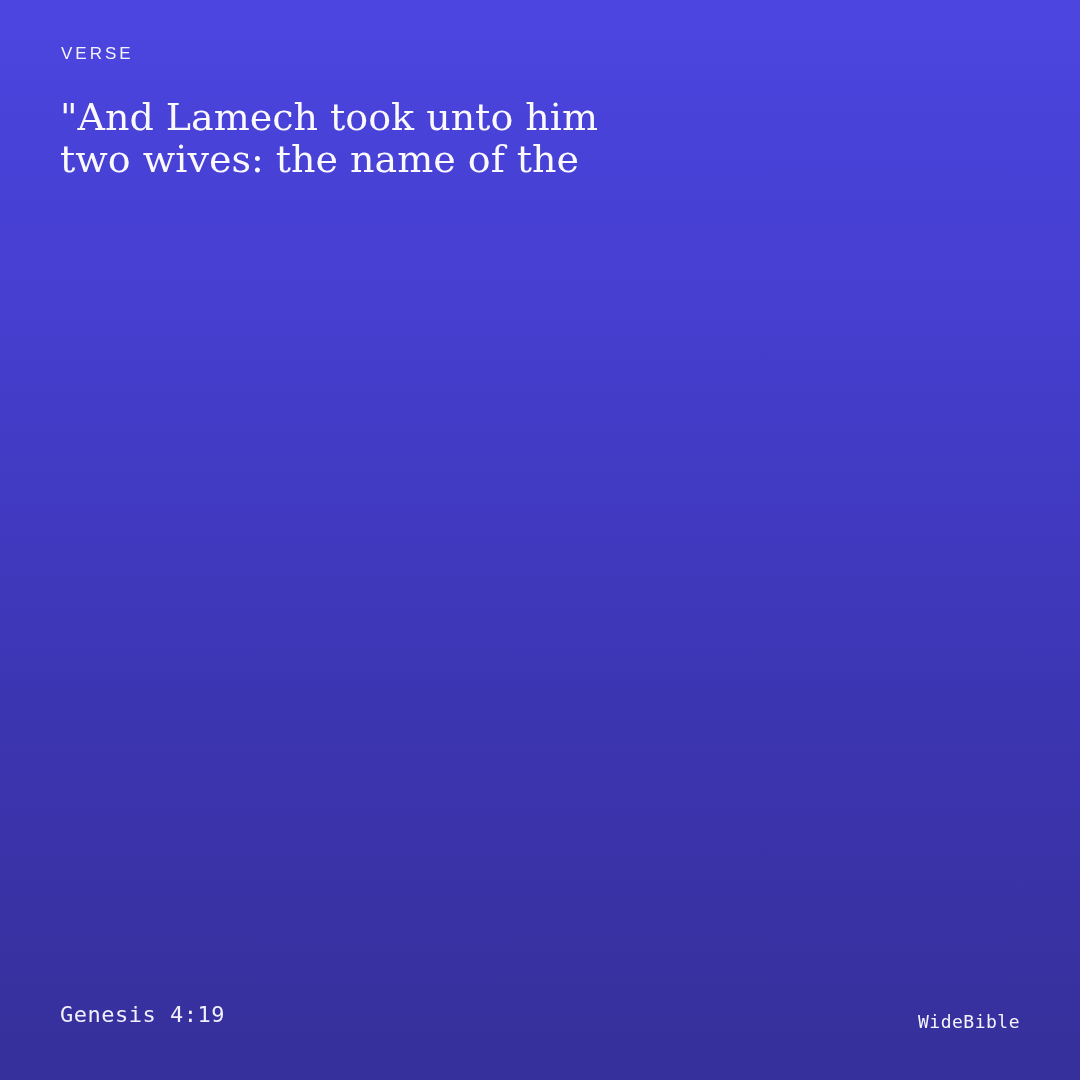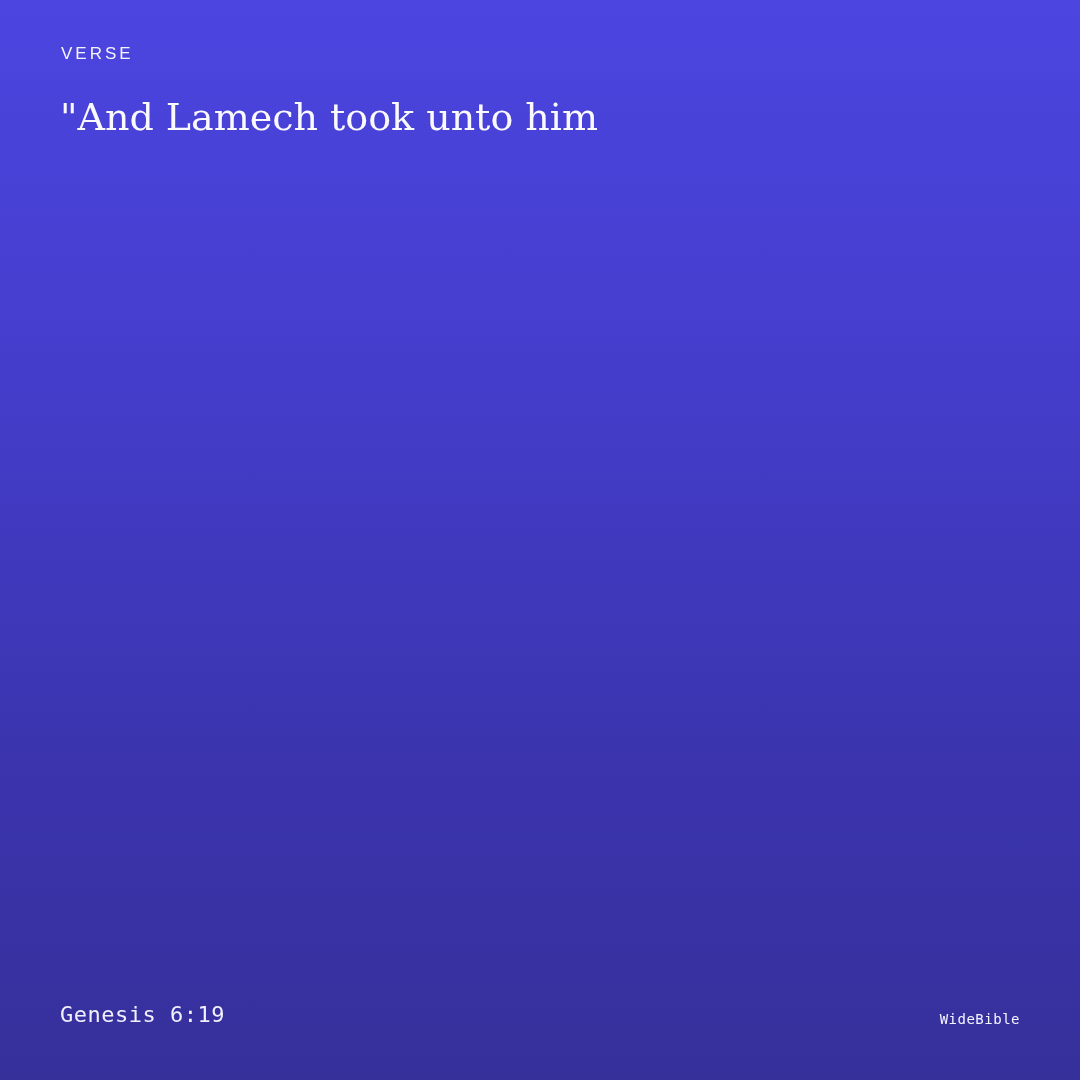--- a/index.html
+++ b/index.html
@@ -51,33 +51,34 @@
     font-family: "DejaVu Sans Mono", "Liberation Mono", monospace;
     font-size: 22px;
     letter-spacing: 0.5px;
     color: #F2F0FD;
   }
   .brand {
     position: absolute;
     right: 60px;
     top: 1011px;
     font-family: "DejaVu Sans Mono", "Liberation Mono", monospace;
-    font-size: 14px;
+    font-size: 18px;
     letter-spacing: 0.5px;
     color: #F5F4FE;
   }
 </style>
 </head>
 <body>
 
 <div class="card">
 
   <div class="verse-label">VERSE</div>
 
   <div class="verse-quote">
     <span class="quote-line">"And Lamech took unto him</span>
+    <span class="quote-line">two wives: the name of the</span>
   </div>
 
-  <div class="reference">Genesis 6:19</div>
+  <div class="reference">Genesis 4:19</div>
 
   <div class="brand">WideBible</div>
 
 </div>
 
 </body></html>

